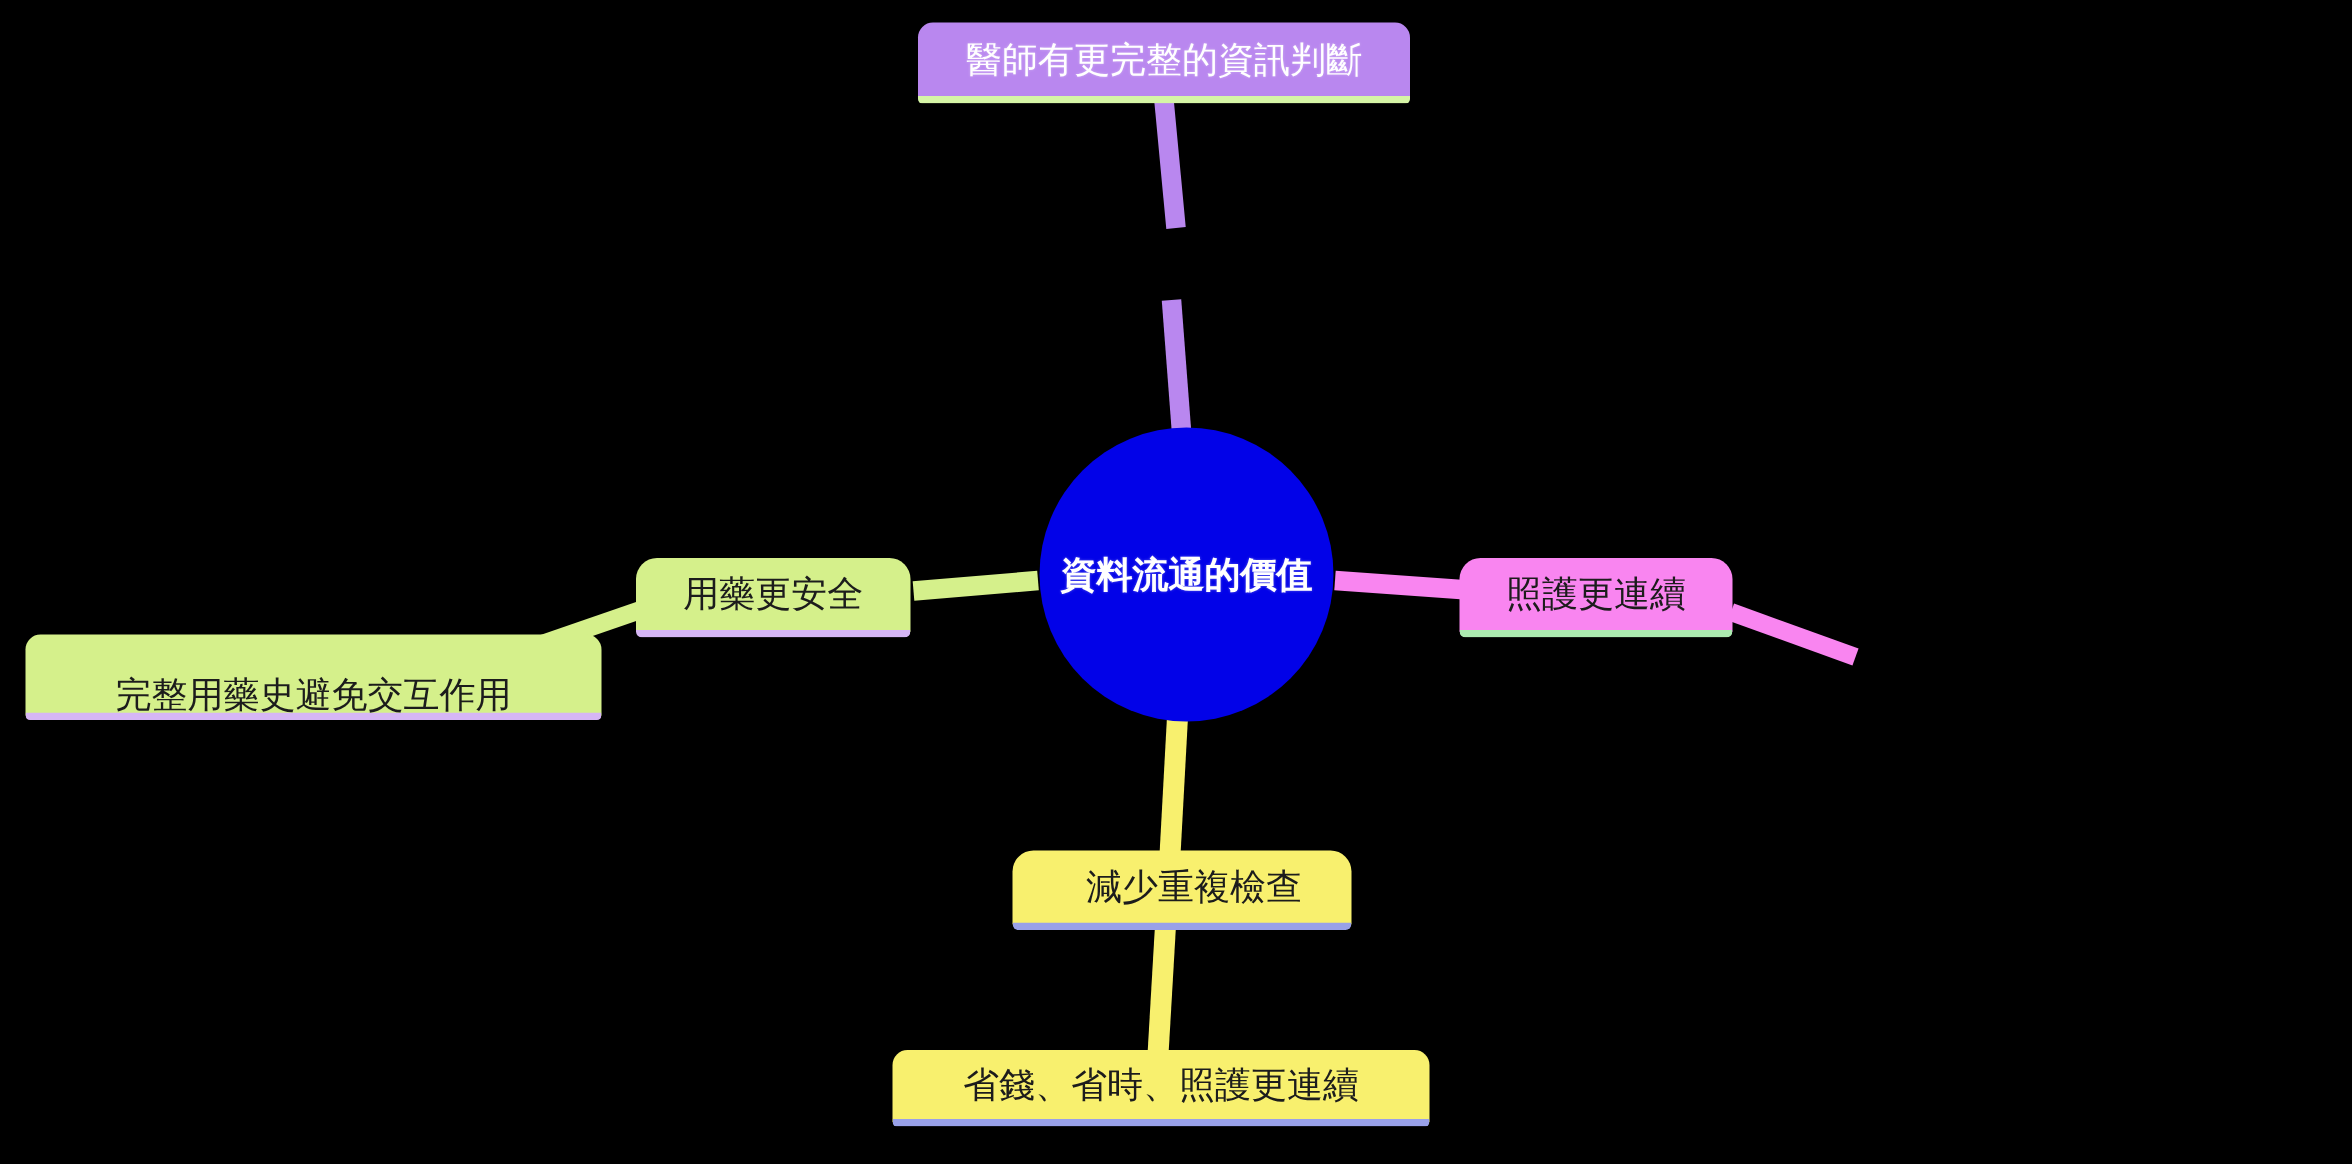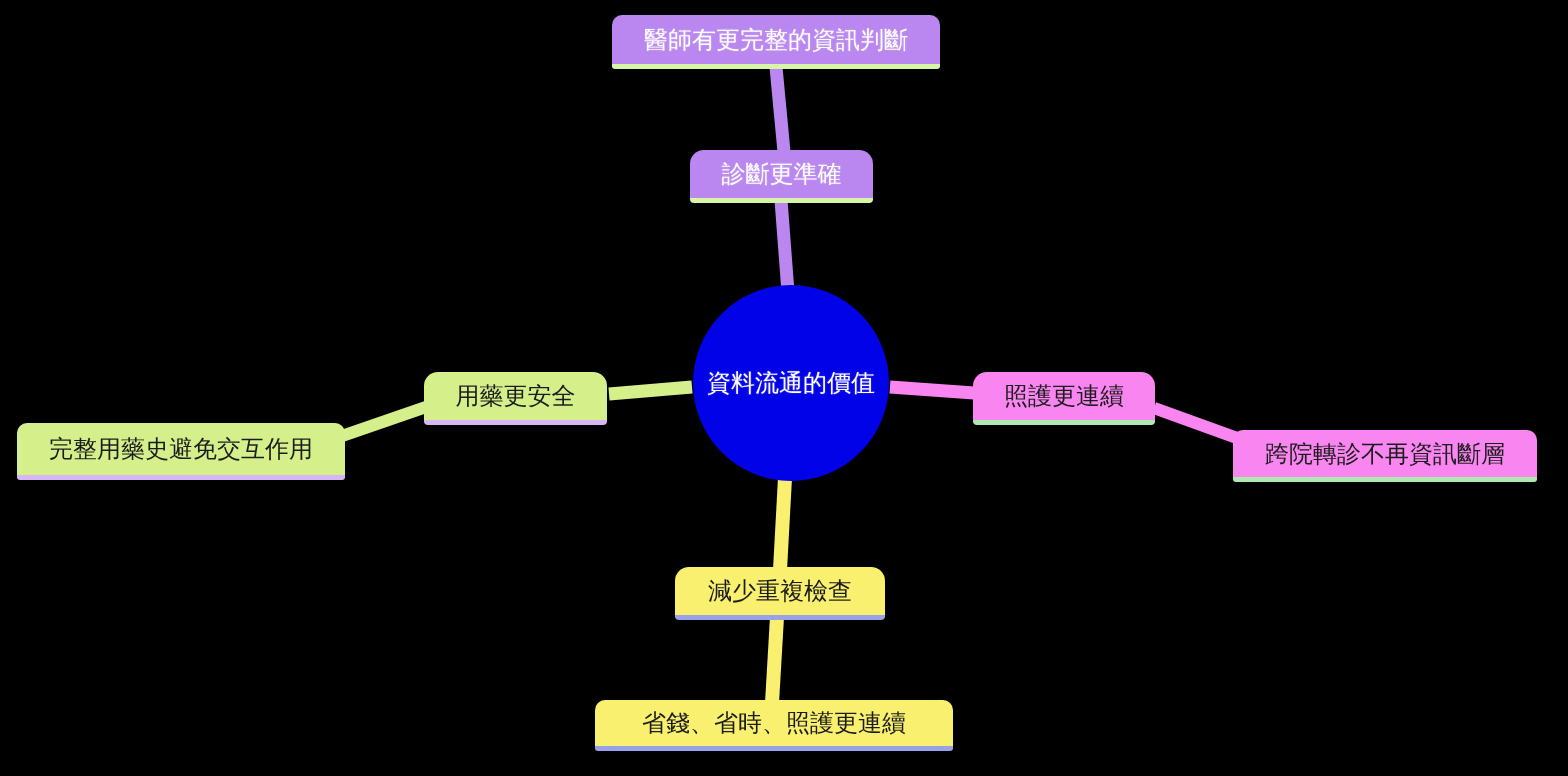--- a/index.html
+++ b/index.html
@@ -10,20 +10,21 @@
   .edges{position:absolute;left:0;top:0;width:1568px;height:776px;}
   .node{
     position:absolute;display:flex;align-items:center;justify-content:center;
     font-size:24px;line-height:1;box-sizing:content-box;white-space:nowrap;
   }
   .lv1{border-radius:14px 14px 4px 4px;border-bottom:5px solid;}
   .lv2{border-radius:10px 10px 3px 3px;border-bottom:5px solid;}
   .root{
     border-radius:50%;background:#0202e8;color:#ffffff;
     text-shadow:0 0 2px rgba(255,255,255,.35);
+    font-weight:bold;
   }
   .b-diag{background:#b987ef;border-color:#d6f5a6;color:#ffffff;text-shadow:0 0 2px rgba(255,255,255,.35);}
   .b-med {background:#d5f08b;border-color:#d6b6f5;color:#1c1c1c;}
   .b-care{background:#f985f0;border-color:#aceab0;color:#1c1c1c;}
   .b-cost{background:#f8f06e;border-color:#99a1e9;color:#1c1c1c;}
 </style>
 </head>
 <body>
 
 <div class="canvas">
@@ -39,39 +40,33 @@
     <line x1="890" y1="387" x2="974" y2="393" stroke-width="13" stroke="#f985f0"></line>
     <line x1="1154" y1="408" x2="1237" y2="438" stroke-width="12" stroke="#f985f0"></line>
 
     <line x1="785" y1="478" x2="780" y2="570" stroke-width="14" stroke="#f8f06e"></line>
     <line x1="777" y1="617" x2="772" y2="703" stroke-width="14" stroke="#f8f06e"></line>
   </svg>
 
   <div class="node lv2 b-diag" style="left:612px;top:15px;width:328px;height:49px;">
     <span>醫師有更完整的資訊判斷</span>
   </div>
-  <div class="node lv1 b-diag" style="left:690px;top:150px;width:183px;height:48px;">
-    <span>診斷更準確</span>
-  </div>
 
   <div class="node lv1 b-med" style="left:424px;top:372px;width:183px;height:48px;">
     <span>用藥更安全</span>
   </div>
-  <div class="node lv2 b-med" style="left:17px;top:423px;width:328px;height:52px;">
+  <div class="node lv2 b-med" style="left:17px;top:423px;width:384px;height:52px;align-items:flex-end;">
     <span>完整用藥史避免交互作用</span>
   </div>
 
   <div class="node lv1 b-care" style="left:973px;top:372px;width:182px;height:48px;align-items:center;">
     <span>照護更連續</span>
   </div>
-  <div class="node lv2 b-care" style="left:1233px;top:430px;width:304px;height:47px;">
-    <span>跨院轉診不再資訊斷層</span>
-  </div>
 
-  <div class="node lv1 b-cost" style="left:675px;top:567px;width:210px;height:48px;">
+  <div class="node lv1 b-cost" style="left:675px;top:567px;width:210px;height:48px;padding-left:16px;">
     <span>減少重複檢查</span>
   </div>
   <div class="node lv2 b-cost" style="left:595px;top:700px;width:358px;height:46px;">
     <span>省錢、省時、照護更連續</span>
   </div>
 
   <div class="node root" style="left:693px;top:285px;width:196px;height:196px;">
     <span>資料流通的價值</span>
   </div>
 

